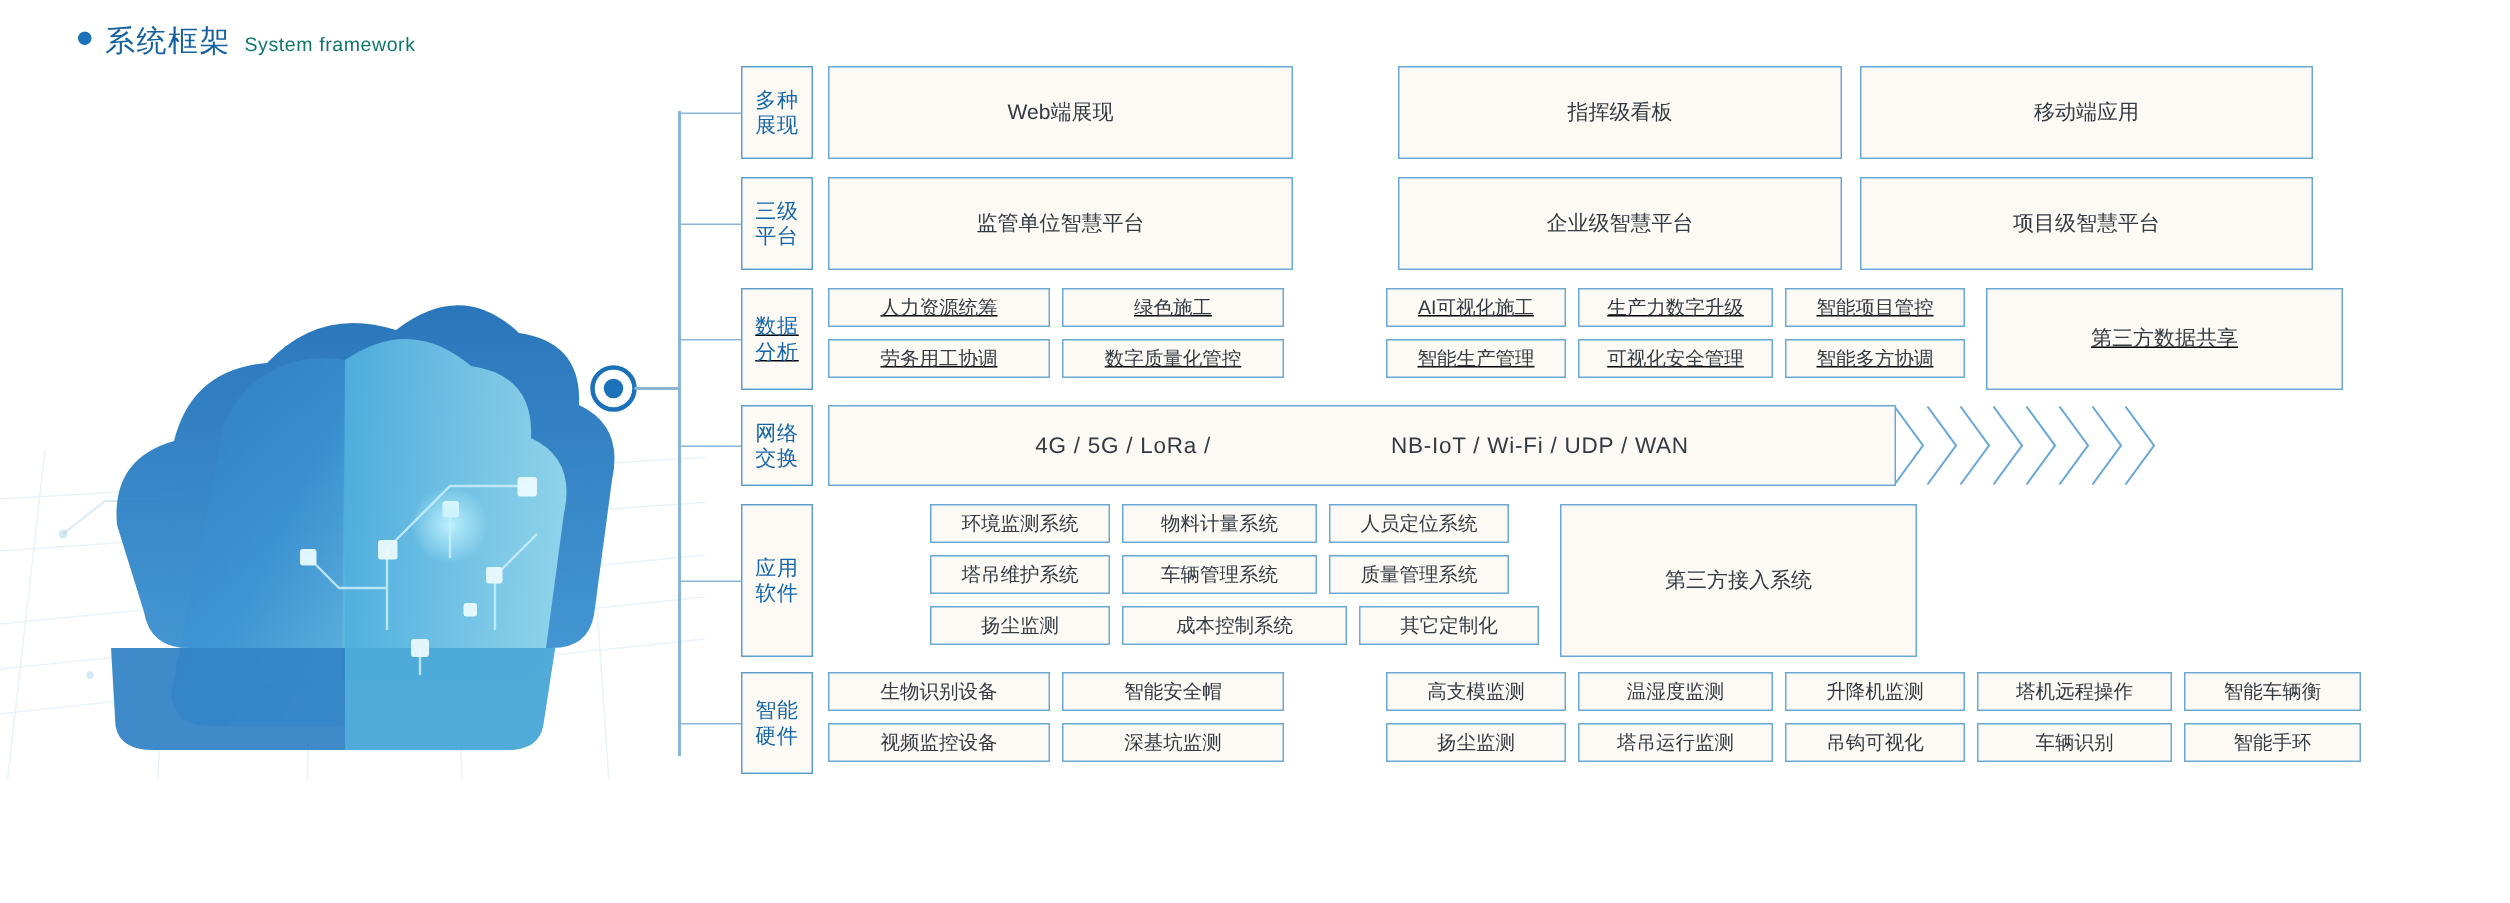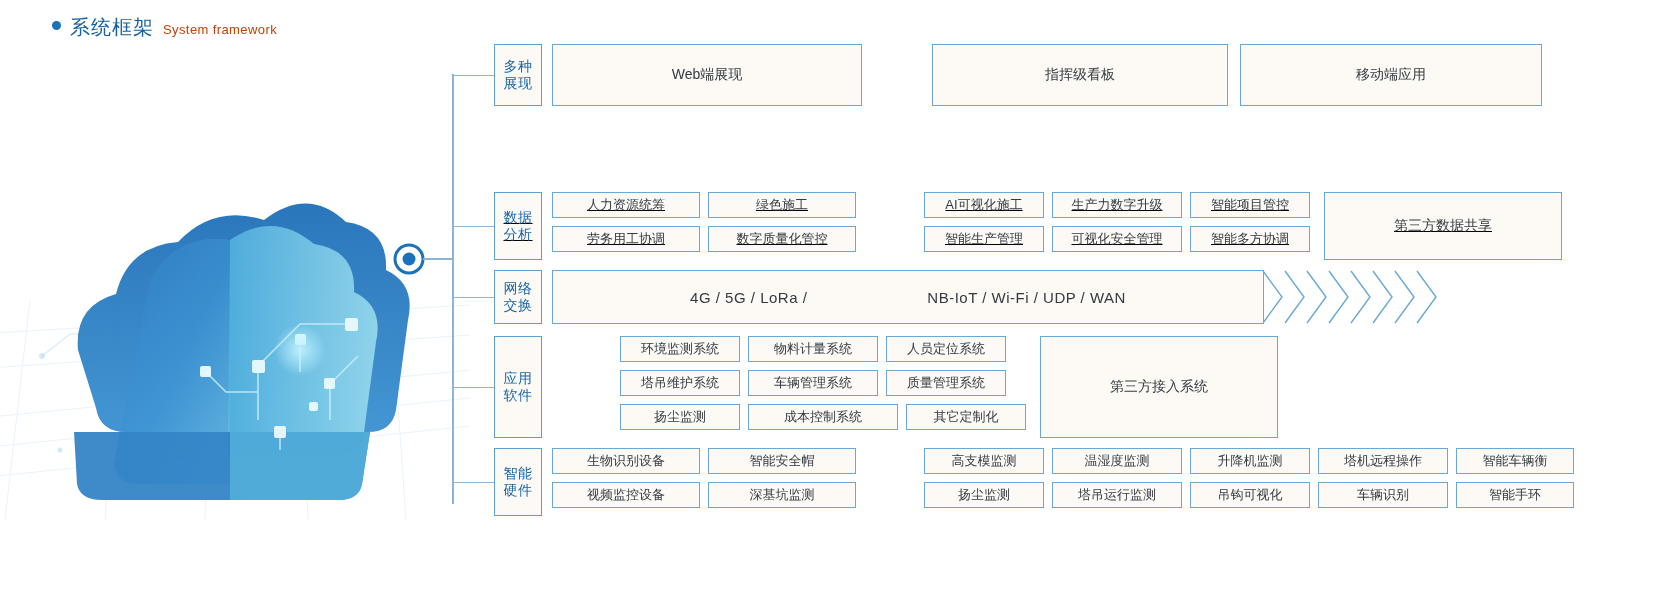--- a/index.html
+++ b/index.html
@@ -9,21 +9,21 @@
     background:#ffffff;
     font-family:"Liberation Sans","DejaVu Sans",sans-serif;
     position:relative;
     overflow:hidden;
   }
 
   
   #heading { position:absolute; left:52px; top:14px; display:flex; align-items:baseline; gap:9px; }
   #heading .bullet { width:9px; height:9px; border-radius:50%; background:#1b72b8; display:inline-block; position:relative; top:-4px; }
   #heading .cn { font-size:20px; color:#16619f; letter-spacing:1px; font-weight:400; }
-  #heading .en { font-size:13px; color:#c2410c; letter-spacing:.4px; }
+  #heading .en { font-size:13px; color:#0f766e; letter-spacing:.4px; }
 
   
   #cloud-art { position:absolute; left:0px; top:120px; width:470px; height:420px; }
 
   
   #diagram { position:absolute; left:452px; top:44px; width:1215px; height:480px; }
 
   .row { position:absolute; left:0; width:1215px; display:flex; align-items:stretch; }
 
   
@@ -177,20 +177,32 @@
       <span>多种</span>
       <span>展现</span>
     </div>
     <div class="content">
       <div class="bigbox" style="width:310px">Web端展现</div>
       <div class="bigbox" style="width:296px; margin-left:70px">指挥级看板</div>
       <div class="bigbox" style="width:302px; margin-left:12px">移动端应用</div>
     </div>
   </div>
 
+  <div class="row" id="row-platform">
+    <div class="stub" style="top:31px"></div>
+    <div class="cat">
+      <span>三级</span>
+      <span>平台</span>
+    </div>
+    <div class="content">
+      <div class="bigbox" style="width:310px">监管单位智慧平台</div>
+      <div class="bigbox" style="width:296px; margin-left:70px">企业级智慧平台</div>
+      <div class="bigbox" style="width:302px; margin-left:12px">项目级智慧平台</div>
+    </div>
+  </div>
 
   <div class="row" id="row-data">
     <div class="stub" style="top:34px"></div>
     <div class="cat">
       <span>数据</span>
       <span>分析</span>
     </div>
     <div class="content">
       <div class="group">
         <div class="gridrow">

